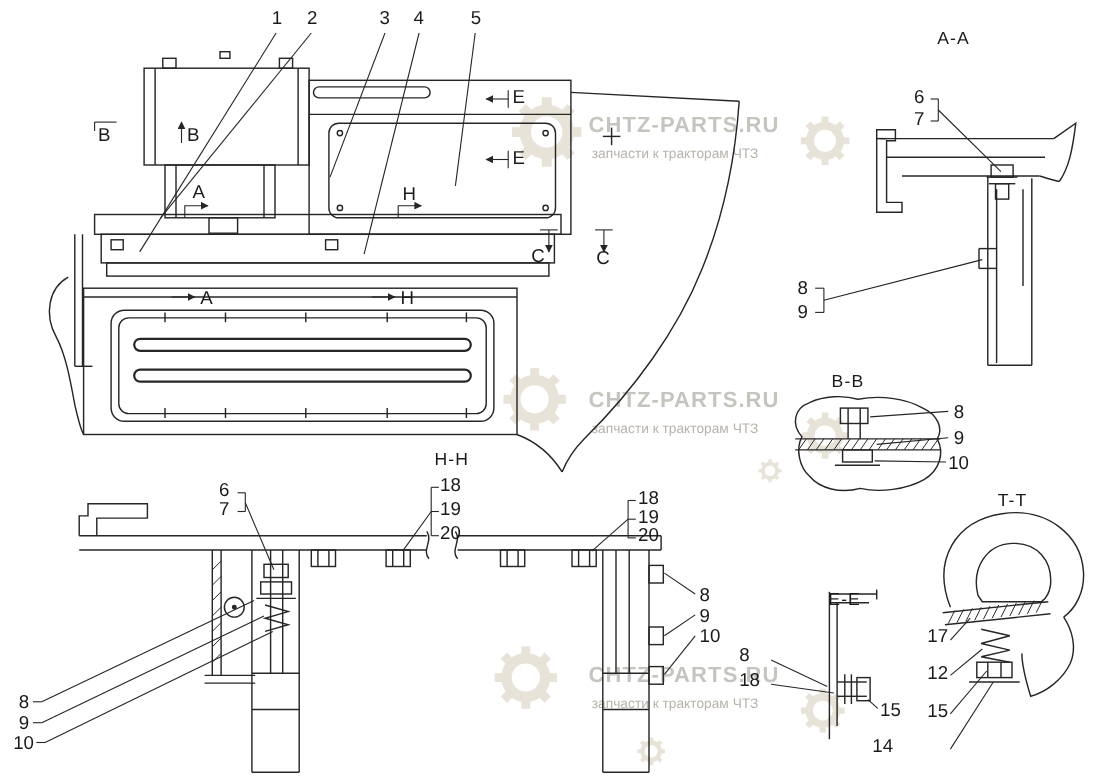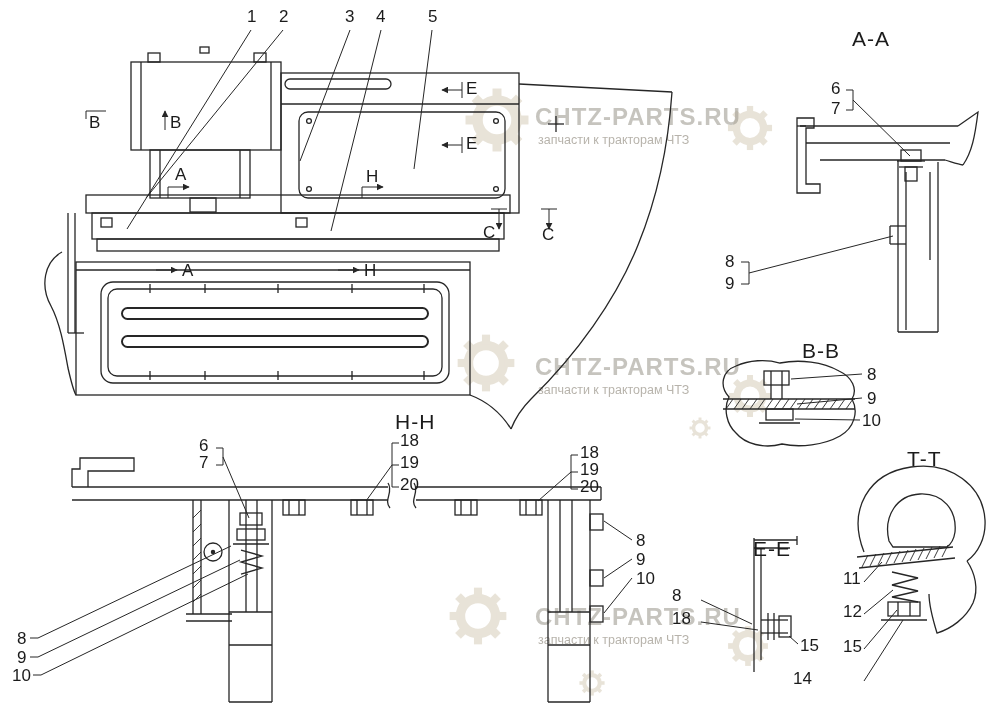--- a/index.html
+++ b/index.html
@@ -8,25 +8,25 @@
     position:relative; width:1000px; height:713px;
     background:#ffffff; overflow:hidden; margin:0 auto;
     font-family:"Liberation Sans", sans-serif;
   }
   .layer { position:absolute; inset:0; }
   .lbl {
     position:absolute; font-size:17px; line-height:1;
     color:#1b1b1b; white-space:nowrap;
   }
   .ttl {
-    position:absolute; font-size:21px; line-height:1; letter-spacing:1px;
+    position:absolute; font-size:16px; line-height:1; letter-spacing:1px;
     color:#1b1b1b; white-space:nowrap;
   }
   .wm-brand {
-    position:absolute; font-size:24px; font-weight:bold; letter-spacing:1px;
+    position:absolute; font-size:20px; font-weight:bold; letter-spacing:1px;
     color:rgba(152,147,136,0.55); white-space:nowrap;
   }
   .wm-sub {
     position:absolute; font-size:12.5px;
     color:rgba(152,147,136,0.70); white-space:nowrap;
   }
   svg.abs { position:absolute; left:0; top:0; }
   .gear { color:#d6cdba; opacity:.55; }
 </style>
 </head>
@@ -341,27 +341,27 @@
     <div class="lbl" style="left:542px;top:226px">C</div>
     <div class="lbl" style="left:182px;top:262px">A</div>
     <div class="lbl" style="left:364px;top:262px">H</div>
 
     <div class="ttl" style="left:852px;top:28px">A-A</div>
     <div class="lbl" style="left:831px;top:80px">6</div>
     <div class="lbl" style="left:831px;top:100px">7</div>
     <div class="lbl" style="left:725px;top:253px">8</div>
     <div class="lbl" style="left:725px;top:275px">9</div>
 
-    <div class="ttl" style="left:802px;top:340px">B-B</div>
+    <div class="ttl" style="left:756px;top:340px">B-B</div>
     <div class="lbl" style="left:867px;top:366px">8</div>
     <div class="lbl" style="left:867px;top:390px">9</div>
     <div class="lbl" style="left:862px;top:412px">10</div>
 
     <div class="ttl" style="left:907px;top:448px">T-T</div>
-    <div class="lbl" style="left:843px;top:570px">11</div>
+    <div class="lbl" style="left:843px;top:570px">17</div>
     <div class="lbl" style="left:843px;top:603px">12</div>
     <div class="lbl" style="left:843px;top:638px">15</div>
     <div class="lbl" style="left:793px;top:670px">14</div>
 
     <div class="ttl" style="left:753px;top:538px">E-E</div>
     <div class="lbl" style="left:672px;top:587px">8</div>
     <div class="lbl" style="left:672px;top:610px">18</div>
     <div class="lbl" style="left:800px;top:637px">15</div>
 
     <div class="ttl" style="left:395px;top:411px">H-H</div>

